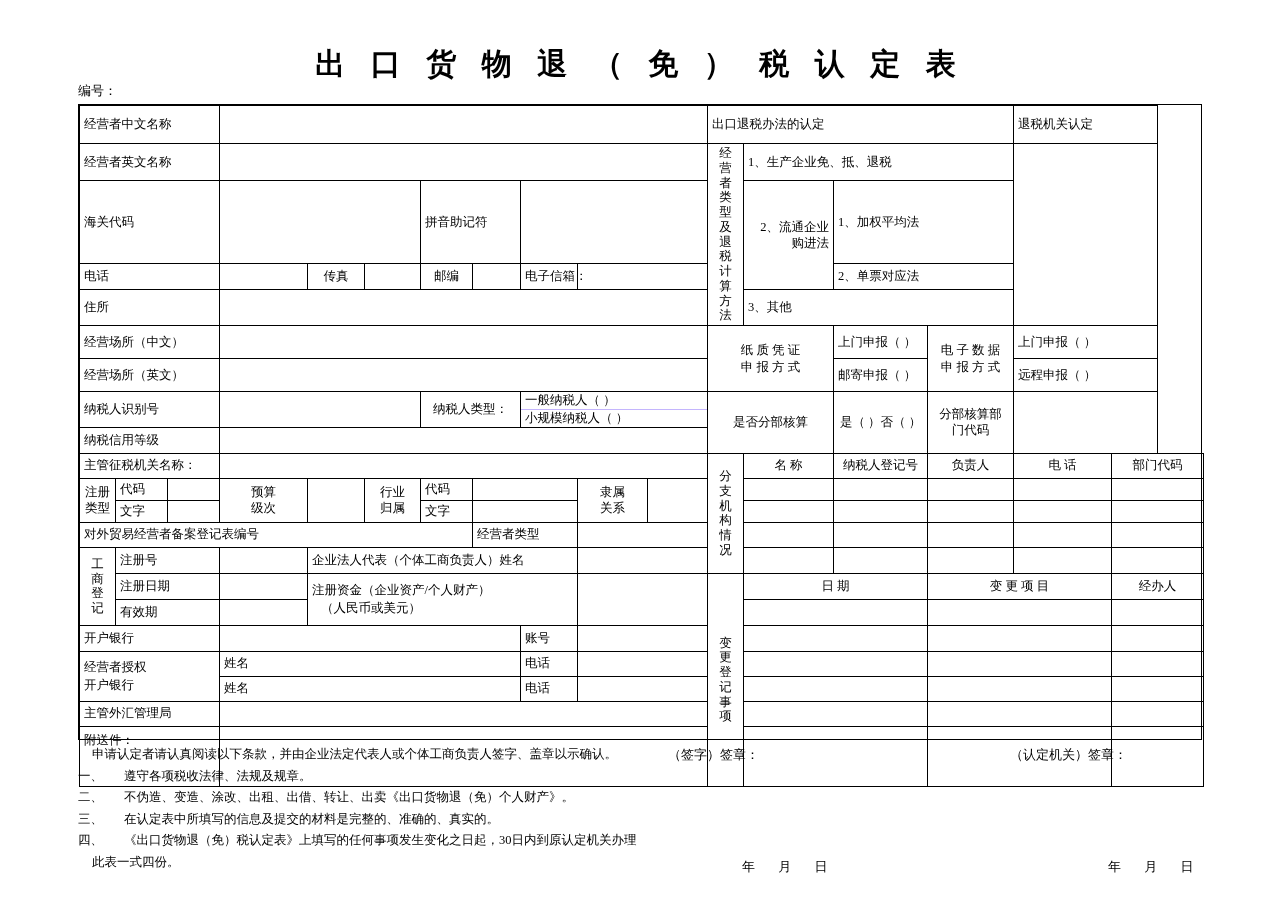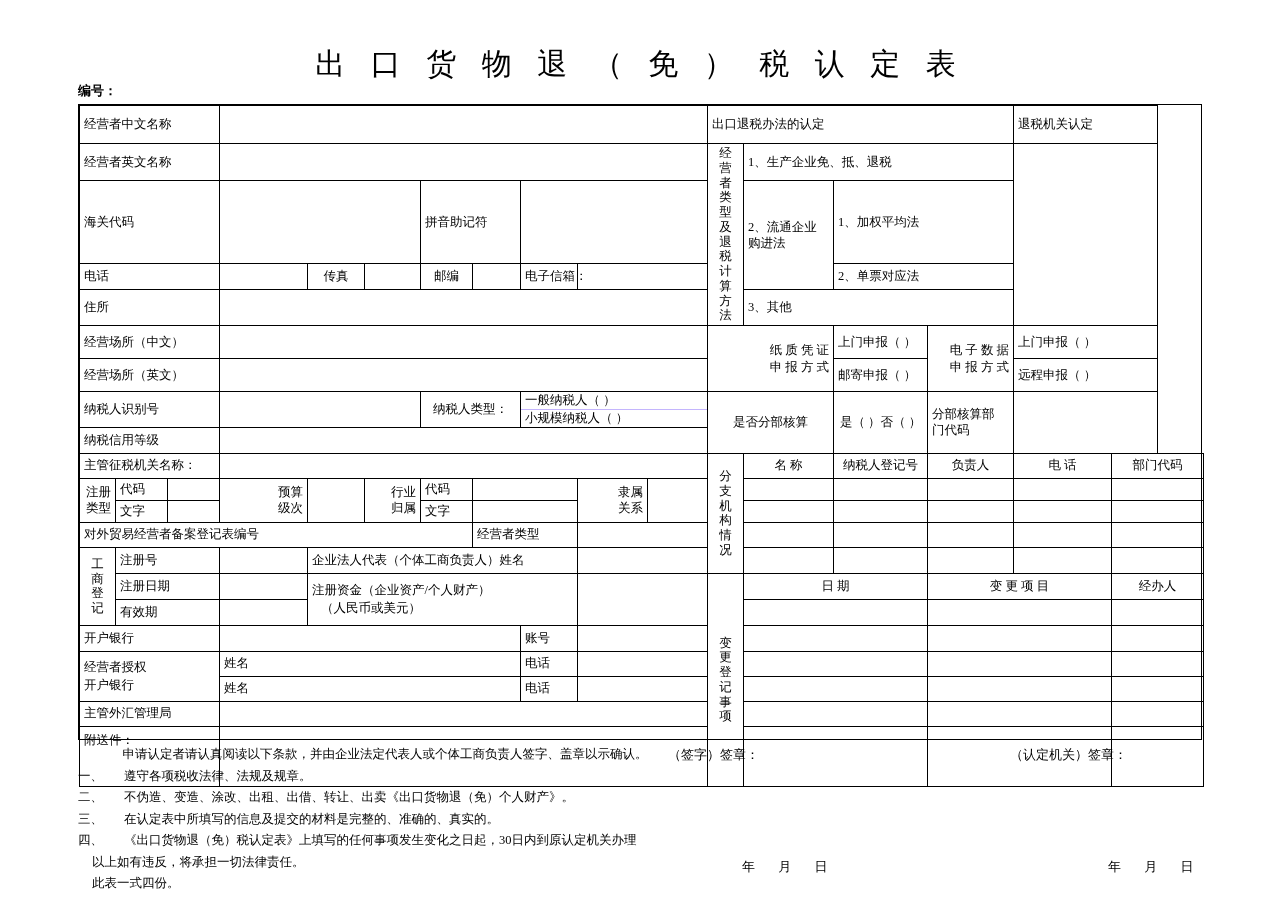--- a/index.html
+++ b/index.html
@@ -5,25 +5,25 @@
   html,body{margin:0;padding:0;}
   body{
     width:1280px;height:914px;background:#ffffff;
     font-family:"Liberation Serif","DejaVu Serif",serif;
     color:#000;overflow:hidden;
   }
   .page{position:relative;width:1280px;height:914px;}
 
   .title{
     position:absolute;left:0;top:44px;width:1280px;
-    text-align:center;font-size:30px;font-weight:normal;
+    text-align:center;font-size:30px;font-weight:bold;
     letter-spacing:9px;
   }
   .serial{
-    position:absolute;left:78px;top:82px;font-size:13px;font-weight:bold;
+    position:absolute;left:78px;top:82px;font-size:13px;
   }
 
   
   .frame{
     position:absolute;left:78px;top:104px;
     width:1124px;height:636px;
     border:1.6px solid #000;box-sizing:border-box;
   }
   table.grid{
     border-collapse:collapse;table-layout:fixed;
@@ -38,36 +38,36 @@
   }
   td.lbl{white-space:nowrap;}
   td.c{text-align:center;}
   td.blank{}
 
   
   .vert{
     display:flex;flex-direction:column;align-items:center;
     justify-content:center;line-height:1.18;font-size:12.5px;
   }
-  .two-line{line-height:1.3;text-align:right;}
+  .two-line{line-height:1.3;text-align:center;}
 
   
   .halves{display:flex;flex-direction:column;height:100%;width:100%;}
   .halves > div{
     flex:1;display:flex;align-items:center;
     padding-left:4px;box-sizing:border-box;
   }
   .halves > div:first-child{border-bottom:1px solid #c4b5fd;}
 
   
   .terms{
     position:absolute;left:78px;top:744px;width:600px;
     font-size:12.5px;line-height:1.72;
   }
-  .terms .lead{padding-left:14px;text-align:center;}
+  .terms .lead{padding-left:14px;}
   .terms .item{display:flex;}
   .terms .num{width:46px;flex:none;}
   .terms .txt{flex:1;}
   .terms .cont{padding-left:60px;}
   .terms .tail{padding-left:14px;}
 
   .sign{
     position:absolute;font-size:13px;
   }
   .sign-left{left:668px;top:746px;}
@@ -129,21 +129,21 @@
         <td class="lbl" colspan="3">1、生产企业免、抵、退税</td>
         <td rowspan="4" colspan="2" class="blank"></td>
       </tr>
 
       <tr style="height:29px">
         <td class="lbl" colspan="3">海关代码</td>
         <td class="blank" colspan="3"></td>
         <td class="lbl" colspan="2">拼音助记符</td>
         <td class="blank" colspan="3"></td>
         <td rowspan="2" class="lbl">
-          <div class="two-line" style="text-align:left">
+          <div class="two-line" style="text-align:right">
             <div>2、流通企业</div>
             <div>购进法</div>
           </div>
         </td>
         <td class="lbl" colspan="2">1、加权平均法</td>
       </tr>
 
       <tr style="height:26px">
         <td class="lbl" colspan="3">电话</td>
         <td class="blank" colspan="1"></td>
@@ -194,21 +194,21 @@
         <td class="lbl c" colspan="2">纳税人类型：</td>
         <td colspan="3" style="padding:0">
           <div class="halves">
             <div>一般纳税人（ ）</div>
             <div>小规模纳税人（ ）</div>
           </div>
         </td>
         <td rowspan="2" colspan="2" class="c">是否分部核算</td>
         <td rowspan="2" class="c">是（ ）否（ ）</td>
         <td rowspan="2" class="lbl">
-          <div class="two-line" style="text-align:left">
+          <div class="two-line" style="text-align:center">
             <div>分部核算部</div>
             <div>门代码</div>
           </div>
         </td>
         <td rowspan="2" colspan="2" class="blank"></td>
       </tr>
 
       <tr style="height:26px">
         <td class="lbl" colspan="3">纳税信用等级</td>
         <td class="blank" colspan="8"></td>
@@ -414,21 +414,20 @@
       <span class="txt">不伪造、变造、涂改、出租、出借、转让、出卖《出口货物退（免）个人财产》。</span>
     </div>
     <div class="item">
       <span class="num">三、</span>
       <span class="txt">在认定表中所填写的信息及提交的材料是完整的、准确的、真实的。</span>
     </div>
     <div class="item">
       <span class="num">四、</span>
       <span class="txt">《出口货物退（免）税认定表》上填写的任何事项发生变化之日起，30日内到原认定机关办理</span>
     </div>
-    <div class="tail">以上如有违反，将承担一切法律责任。</div>
     <div class="tail">此表一式四份。</div>
   </div>
 
   <div class="sign sign-left">（签字）签章：</div>
   <div class="sign sign-right">（认定机关）签章：</div>
 
   <div class="sign date-left">
     <span>年</span>
     <span>月</span>
     <span>日</span>

